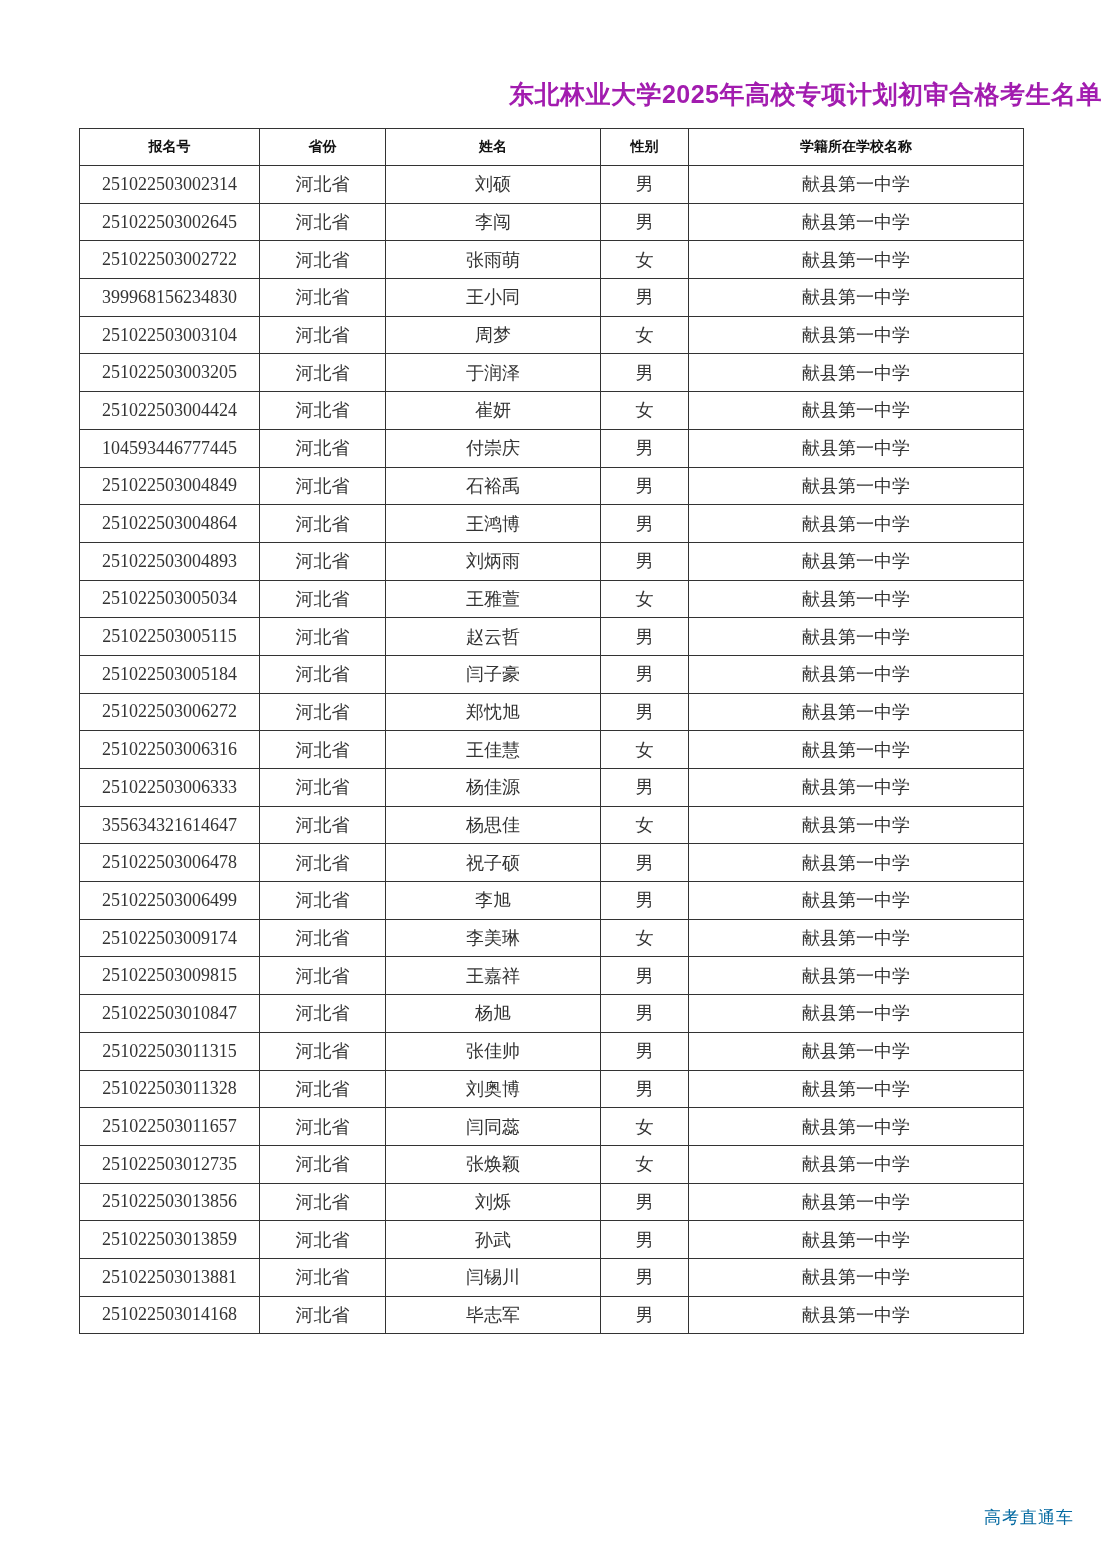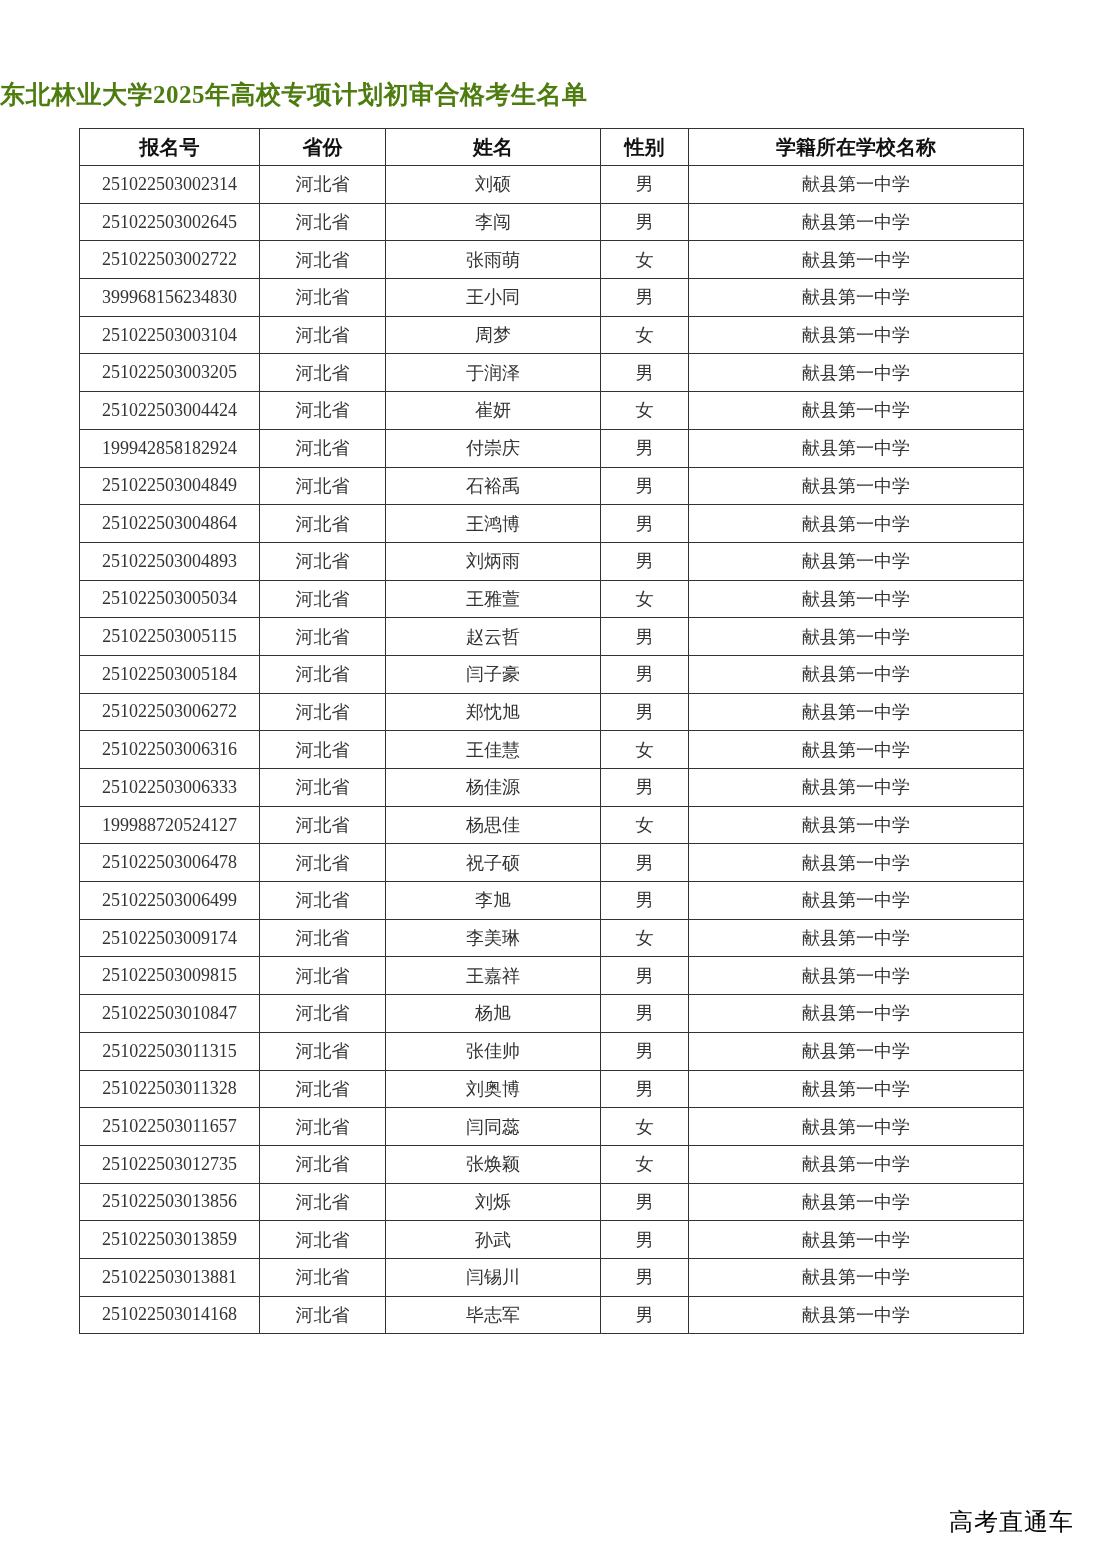--- a/index.html
+++ b/index.html
@@ -1,31 +1,31 @@
 <!DOCTYPE html>
 <html><head>
 <meta charset="utf-8">
 <style>
   html, body { margin: 0; padding: 0; background: #ffffff; }
   body { width: 1102px; height: 1559px; position: relative; overflow: hidden;
          font-family: "DejaVu Serif", "Liberation Serif", serif; color: #222; }
-  .title { position: absolute; left: 0; top: 78px; width: 1102px; text-align: left;
-           font-size: 25px; font-weight: bold; color: #4d7c0f; letter-spacing: 0.5px;
-           font-family: Liberation Serif, serif; }
+  .title { position: absolute; left: 0; top: 78px; width: 1102px; text-align: right;
+           font-size: 25px; font-weight: bold; color: #a21caf; letter-spacing: 0.5px;
+           font-family: Liberation Sans, sans-serif; }
   table.roster { position: absolute; left: 79px; top: 128px; border-collapse: collapse;
                  width: 944px; table-layout: fixed; }
   table.roster th, table.roster td { border: 1.3px solid #333; text-align: center;
                  padding: 0; overflow: hidden; white-space: nowrap; }
-  table.roster th { height: 36px; font-size: 20px; font-weight: bold; color: #111;
+  table.roster th { height: 36px; font-size: 14px; font-weight: bold; color: #111;
                  font-family: Liberation Serif, serif; }
   table.roster td { height: 36.7px; font-size: 18px; color: #333; }
   td.id { text-align: left; padding-left: 13px; font-family: "Liberation Serif", "DejaVu Serif", serif; font-size: 19px; }
   col.c1 { width: 180px; } col.c2 { width: 126px; } col.c3 { width: 215px; }
   col.c4 { width: 88px; } col.c5 { width: 335px; }
-  .watermark { position: absolute; right: 28px; top: 1506px; font-size: 24px; color: #000000;
+  .watermark { position: absolute; right: 28px; top: 1506px; font-size: 17px; color: #0369a1;
                font-family: "DejaVu Sans", "Liberation Sans", sans-serif; letter-spacing: 1px; }
 </style>
 </head>
 <body>
 
 <div class="title">东北林业大学2025年高校专项计划初审合格考生名单</div>
 
 <table class="roster">
   <colgroup>
     <col class="c1">
@@ -87,21 +87,21 @@
         <td>献县第一中学</td>
       </tr>
       <tr>
         <td class="id">251022503004424</td>
         <td>河北省</td>
         <td>崔妍</td>
         <td>女</td>
         <td>献县第一中学</td>
       </tr>
       <tr>
-        <td class="id">199942858182924</td>
+        <td class="id">104593446777445</td>
         <td>河北省</td>
         <td>付崇庆</td>
         <td>男</td>
         <td>献县第一中学</td>
       </tr>
       <tr>
         <td class="id">251022503004849</td>
         <td>河北省</td>
         <td>石裕禹</td>
         <td>男</td>
@@ -157,21 +157,21 @@
         <td>献县第一中学</td>
       </tr>
       <tr>
         <td class="id">251022503006333</td>
         <td>河北省</td>
         <td>杨佳源</td>
         <td>男</td>
         <td>献县第一中学</td>
       </tr>
       <tr>
-        <td class="id">199988720524127</td>
+        <td class="id">355634321614647</td>
         <td>河北省</td>
         <td>杨思佳</td>
         <td>女</td>
         <td>献县第一中学</td>
       </tr>
       <tr>
         <td class="id">251022503006478</td>
         <td>河北省</td>
         <td>祝子硕</td>
         <td>男</td>

